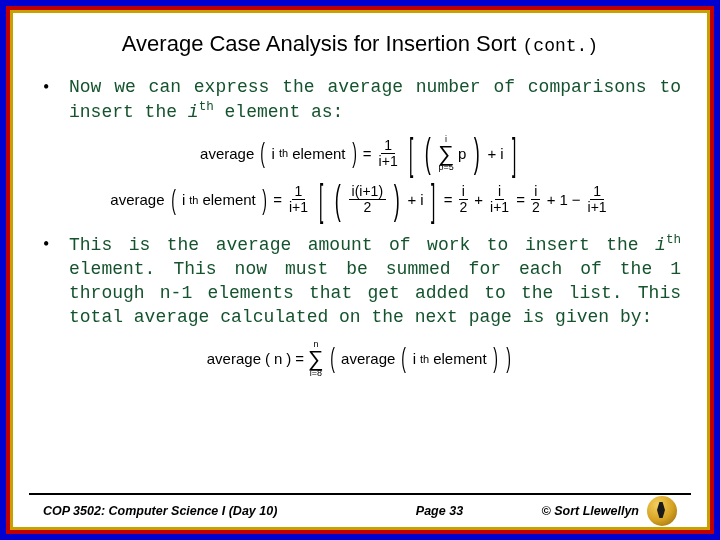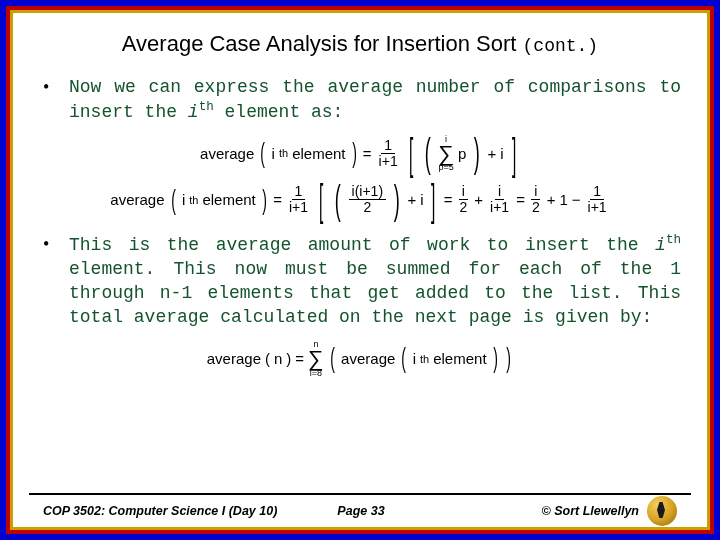--- a/index.html
+++ b/index.html
@@ -132,21 +132,21 @@
     margin-left: 16px;
   }
   .footer-text {
     font-family: Arial, Helvetica, sans-serif;
     font-size: 12.5px;
     font-weight: bold;
     font-style: italic;
     color: #000;
   }
   .footer-left { flex: 0 0 auto; }
-  .footer-center { flex: 1; text-align: left; padding-left: 60px; }
+  .footer-center { flex: 1; text-align: center; padding-left: 60px; }
   .footer-right { flex: 0 0 auto; margin-right: 8px; }
   .logo {
     width: 30px;
     height: 30px;
     border-radius: 50%;
     background: radial-gradient(circle at 35% 30%, #f5d060 0%, #d4a020 55%, #8a6010 100%);
     position: relative;
     flex-shrink: 0;
   }
   .logo::after {

